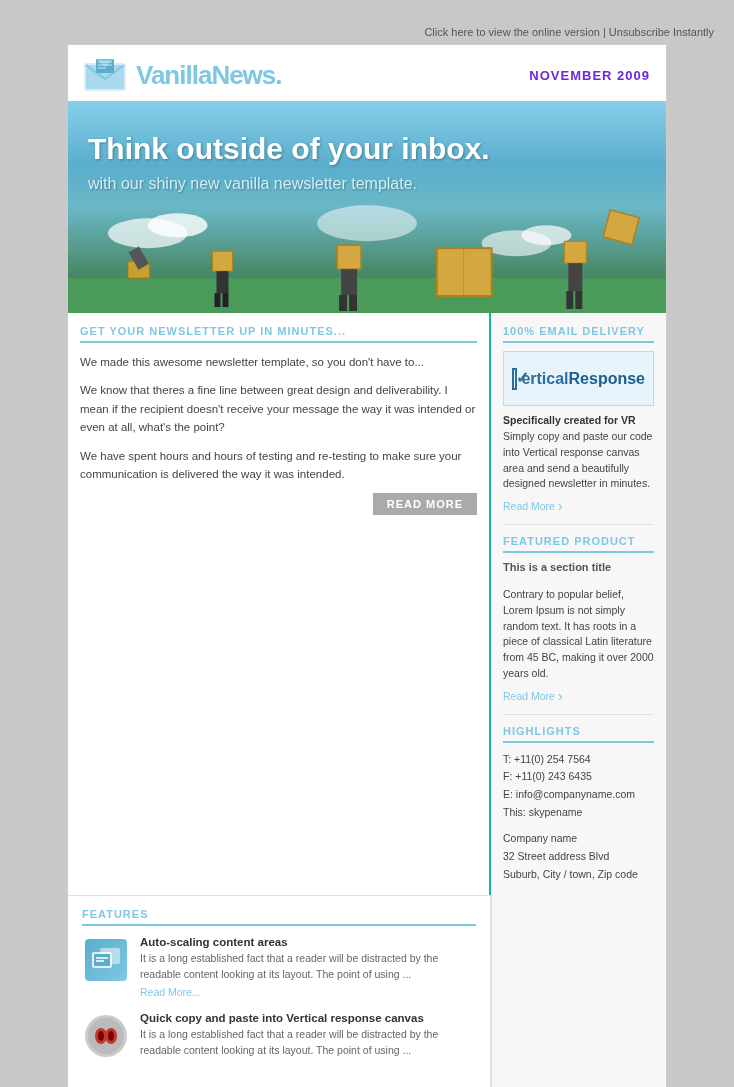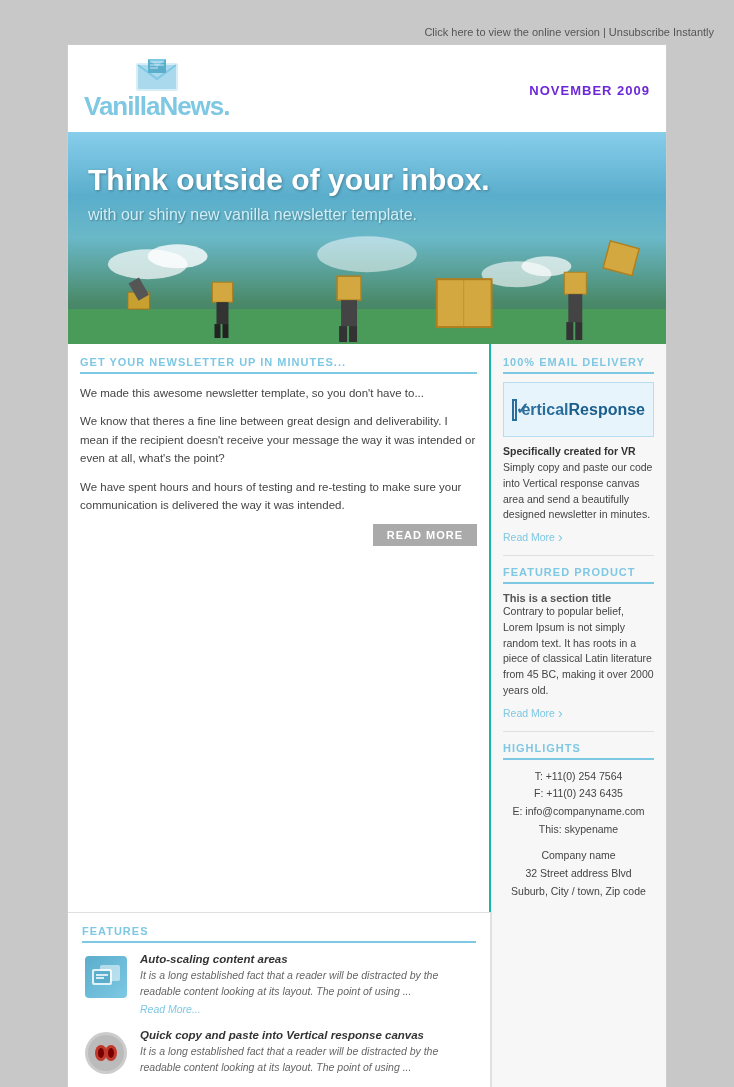--- a/index.html
+++ b/index.html
@@ -28,21 +28,21 @@
     .header {
       background: #fff;
       padding: 14px 16px 10px 16px;
       display: flex;
       justify-content: space-between;
       align-items: center;
     }
     .logo-area {
       display: flex;
       align-items: center;
-      flex-direction: column;
+      gap: 10px;
     }
     .logo-icon {
       width: 42px;
       height: 32px;
       position: relative;
     }
     .logo-text {
       font-size: 26px;
       color: #7ec8e3;
       font-weight: bold;
@@ -194,30 +194,29 @@
     }
     .divider {
       border: none;
       border-top: 1px solid #e0e0e0;
       margin: 10px 0;
     }
     .featured-title {
       font-size: 11px;
       font-weight: bold;
       color: #555;
-      margin-bottom: 0;
+      margin-bottom: 14px;
     }
     .highlights-section {
       margin-top: 8px;
     }
     .highlight-text {
       font-size: 10.5px;
       color: #444;
       line-height: 1.7;
-      text-align: center;
     }
     
     .features-section {
       background: #fff;
       padding: 12px 14px;
       border-top: 1px solid #e0e0e0;
       border-right: 1px solid #e0e0e0;
     }
     .feature-item {
       display: flex;
@@ -226,21 +225,21 @@
       align-items: flex-start;
     }
     .feature-icon {
       width: 48px;
       height: 48px;
       flex-shrink: 0;
       display: flex;
       align-items: center;
       justify-content: center;
     }
-    .feature-content { flex: 1; font-style: italic; }
+    .feature-content { flex: 1; }
     .feature-title {
       font-size: 11.5px;
       font-weight: bold;
       color: #333;
       margin-bottom: 3px;
     }
     .feature-desc {
       font-size: 10.5px;
       color: #666;
       line-height: 1.5;

